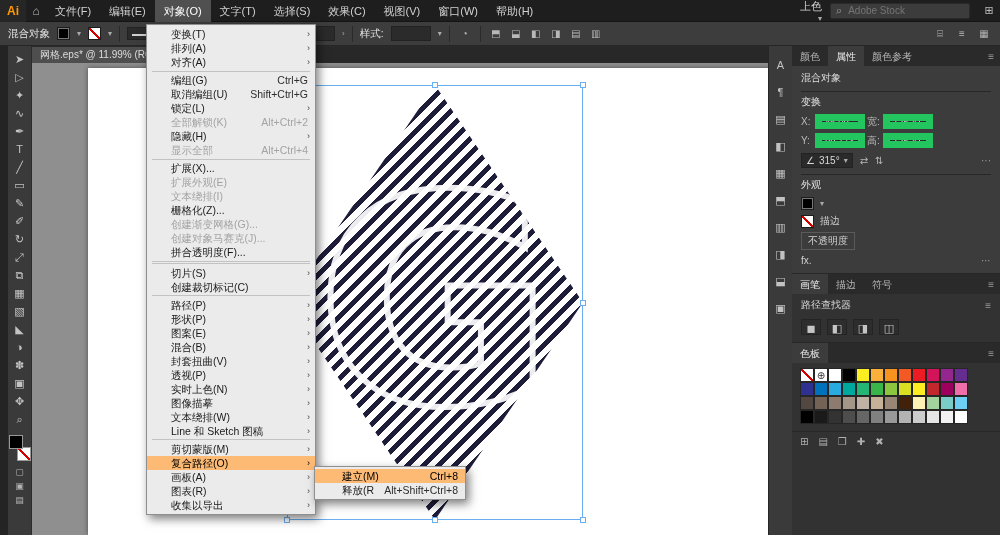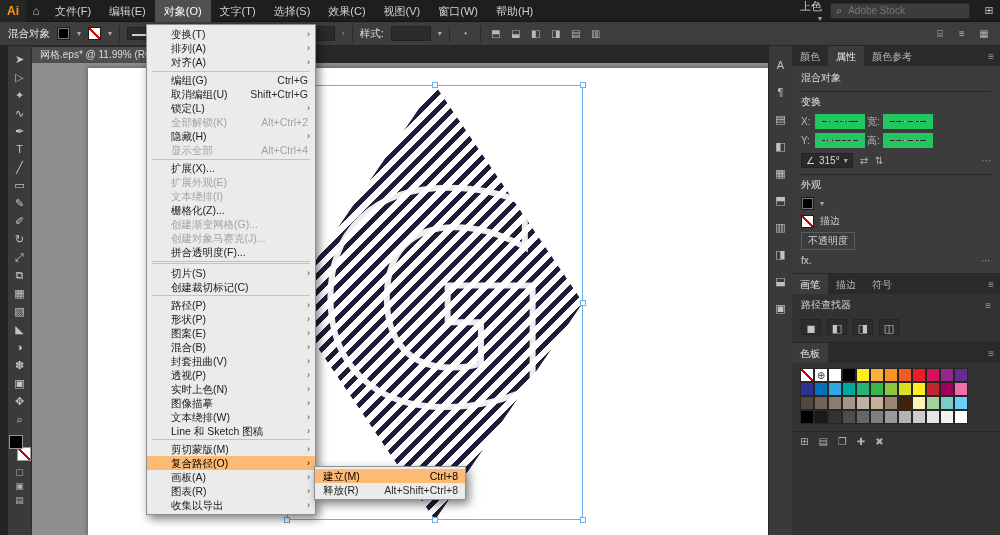--- a/index.html
+++ b/index.html
@@ -122,21 +122,21 @@
   .menu-row .lbl { flex:1; overflow:hidden; }
   .menu-row .sc { margin-left:10px; color:#2e2e2e; }
   .menu-row .arrow { position:absolute; right:5px; font-size:9px; color:#444;}
   .menu-row.disabled, .menu-row.disabled .sc, .menu-row.disabled .arrow { color:#a3a3a3; }
   .menu-row.highlight { background:#fdba74; color:#000;}
   .menu-row.highlight .sc, .menu-row.highlight .arrow { color:#000; }
   .menu-sep { height:1px; background:#c2c2c2; margin:1.5px 5px; }
   .submenu { position:absolute; left:314px; top:466px; width:152px; background:#ebebeb;
     border:1px solid #8f8f8f; box-shadow:3px 4px 9px rgba(0,0,0,.5); z-index:101;
     color:#1b1b1b; font-size:10.5px; padding:2px 0;}
-  .submenu .menu-row { padding-left:8px; }
+  .submenu .menu-row { padding-left:27px; }
 </style>
 </head>
 <body>
 
 <div class="menubar">
   <div class="logo">Ai</div>
   <div class="home-ic">⌂</div>
   <div id="menubar-items" style="display:flex;">
       <div class="mb-item">文件(F)</div>
       <div class="mb-item">编辑(E)</div>

